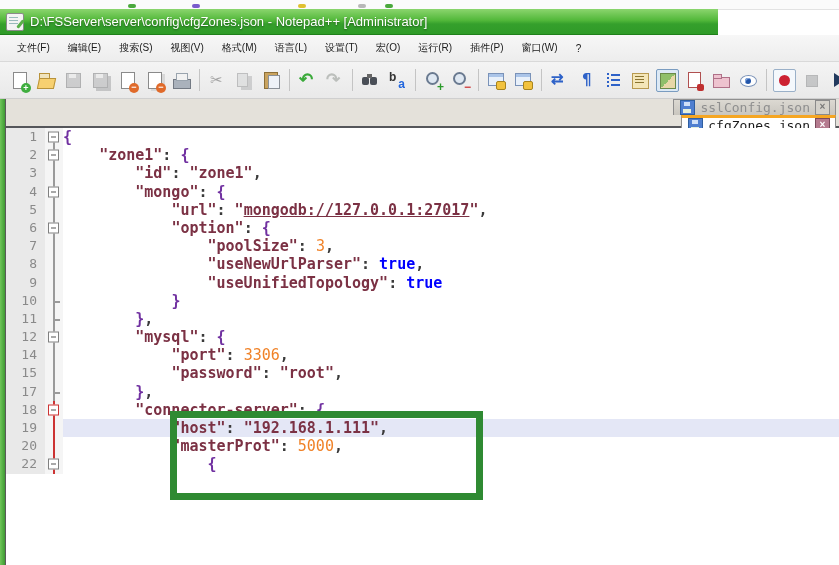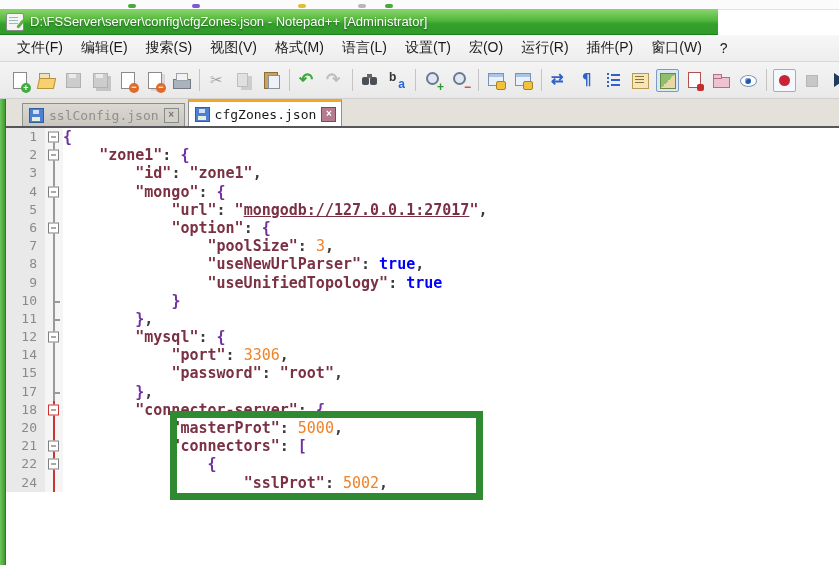--- a/index.html
+++ b/index.html
@@ -20,21 +20,21 @@
     background:linear-gradient(180deg,#8bd56e 0%,#52b83a 45%,#35a02c 60%,#2f9b28 100%);
     border-bottom:1px solid #1f7f1a;display:flex;align-items:center;padding-left:6px;box-sizing:border-box;}
   .npp-icon{width:16px;height:16px;position:relative;margin-right:6px;background:#f4f4f4;border:1px solid #8a8a8a;border-radius:2px;}
   .npp-icon::before{content:"";position:absolute;left:2px;top:3px;width:9px;height:1px;background:#9bb;box-shadow:0 3px 0 #9bb,0 6px 0 #9bb;}
   .npp-icon::after{content:"";position:absolute;right:1px;bottom:1px;width:3px;height:10px;background:#5ab04a;transform:rotate(40deg);border-radius:2px;}
   .title-text{color:#fff;font-size:13px;text-shadow:0 1px 2px rgba(0,0,0,.45);white-space:nowrap;}
 
   
   .menubar{position:absolute;left:0;top:35px;width:839px;height:27px;background:linear-gradient(#f7f7f7,#ededed);
     border-bottom:1px solid #d9d9d9;display:flex;align-items:center;padding-left:8px;box-sizing:border-box;}
-  .menu-item{padding:3px 9px;font-size:14px;color:#1a1a1a;cursor:default;white-space:nowrap;text-align:center;}
+  .menu-item{padding:3px 9px;font-size:10px;color:#1a1a1a;cursor:default;white-space:nowrap;text-align:center;}
 
   
   .toolbar{position:absolute;left:0;top:62px;width:839px;height:37px;background:linear-gradient(#f4f4f4,#e9e9e9);
     border-bottom:1px solid #cfcfcf;display:flex;align-items:center;padding-left:6px;box-sizing:border-box;overflow:hidden;}
   .tsep{width:1px;height:22px;background:#c4c4c4;margin:0 4px;flex:0 0 auto;}
   .ti{width:23px;height:23px;position:relative;flex:0 0 auto;margin:0 2px;border-radius:2px;box-sizing:border-box;}
   .ti.dis{opacity:.5;filter:grayscale(75%);}
   .ti.pressed{background:#dce9f5;border:1px solid #7a9cc0;}
   .i-new-file::before,.i-close::before,.i-close-all::before{content:"";position:absolute;left:5px;top:3px;width:12px;height:15px;background:#fff;border:1px solid #8a8a8a;}
   .i-close-all::before{box-shadow:3px 2px 0 #d8d8d8;}
@@ -75,21 +75,21 @@
   .i-folder-as-workspace::after{content:"";position:absolute;left:3px;top:5px;width:7px;height:3px;background:#eec3cf;border:1px solid #b07088;}
   .i-monitoring::before{content:"";position:absolute;left:3px;top:6px;width:15px;height:10px;background:#fff;border:1px solid #7a92b8;border-radius:50%;}
   .i-monitoring::after{content:"";position:absolute;left:8px;top:9px;width:6px;height:6px;background:#2255aa;border-radius:50%;box-shadow:inset 1px 1px 0 #88aadd;}
   .i-macro-record{border:1px solid #9ab0c8;background:#f4f8fc;}
   .i-macro-record::before{content:"";position:absolute;left:5px;top:5px;width:11px;height:11px;background:#cc2233;border-radius:50%;}
   .i-macro-stop::before{content:"";position:absolute;left:6px;top:6px;width:10px;height:10px;background:#9aa2aa;border:1px solid #7a8288;}
   .i-macro-play::before{content:"";position:absolute;left:7px;top:4px;border-left:11px solid #223a5e;border-top:7px solid transparent;border-bottom:7px solid transparent;}
 
   
   .tabbar{position:absolute;left:0;top:99px;width:839px;height:29px;background:#e4e1da;
-    border-bottom:2px solid #55565a;display:flex;align-items:flex-end;padding-left:22px;box-sizing:border-box;}
+    border-bottom:2px solid #55565a;display:flex;align-items:flex-end;padding-left:7px;box-sizing:border-box;flex-direction:column;}
   .tab{display:flex;align-items:center;gap:5px;padding:0 5px 0 6px;margin-right:3px;box-sizing:border-box;
     border:1px solid #8f8f8f;border-bottom:none;font-family:"DejaVu Sans Mono",monospace;font-size:13px;cursor:default;}
   .tab.inactive{height:23px;background:linear-gradient(#dcd9d2,#c9c6bf);color:#8f8f8f;}
   .tab.active{height:27px;background:#fff;color:#1a1a1a;border-top:3px solid #f5a623;}
   .floppy{width:13px;height:13px;background:#4f7fd0;border:1px solid #2f5fa0;position:relative;flex:0 0 auto;}
   .floppy::before{content:"";position:absolute;left:3px;top:1px;width:6px;height:4px;background:#cfe0f8;}
   .floppy::after{content:"";position:absolute;left:2px;bottom:1px;width:8px;height:4px;background:#e4efdc;}
   .tab-close{width:13px;height:13px;text-align:center;font:bold 10px/12px "Liberation Sans",sans-serif;
     border:1px solid #8a8a8a;background:#d4d1ca;color:#777;flex:0 0 auto;cursor:pointer;}
   .tab.active .tab-close{background:#b57b8f;color:#fff;border-color:#7a4a5c;}
@@ -220,23 +220,22 @@
       <div class="code-line"><span class="ln">7</span><span class="fold"><i class="vl"></i></span><span class="code"><span class="tk-ws">                </span><span class="tk-s">"poolSize"</span><span class="tk-o">: </span><span class="tk-n">3</span><span class="tk-o">,</span></span></div>
       <div class="code-line"><span class="ln">8</span><span class="fold"><i class="vl"></i></span><span class="code"><span class="tk-ws">                </span><span class="tk-s">"useNewUrlParser"</span><span class="tk-o">: </span><span class="tk-k">true</span><span class="tk-o">,</span></span></div>
       <div class="code-line"><span class="ln">9</span><span class="fold"><i class="vl"></i></span><span class="code"><span class="tk-ws">                </span><span class="tk-s">"useUnifiedTopology"</span><span class="tk-o">: </span><span class="tk-k">true</span></span></div>
       <div class="code-line"><span class="ln">10</span><span class="fold"><i class="vl"></i><i class="tkm"></i></span><span class="code"><span class="tk-ws">            </span><span class="tk-p">}</span></span></div>
       <div class="code-line"><span class="ln">11</span><span class="fold"><i class="vl"></i><i class="tkm"></i></span><span class="code"><span class="tk-ws">        </span><span class="tk-p">}</span><span class="tk-o">,</span></span></div>
       <div class="code-line"><span class="ln">12</span><span class="fold"><i class="vl"></i><i class="bx"></i></span><span class="code"><span class="tk-ws">        </span><span class="tk-s">"mysql"</span><span class="tk-o">: </span><span class="tk-p">{</span></span></div>
       <div class="code-line"><span class="ln">14</span><span class="fold"><i class="vl"></i></span><span class="code"><span class="tk-ws">            </span><span class="tk-s">"port"</span><span class="tk-o">: </span><span class="tk-n">3306</span><span class="tk-o">,</span></span></div>
       <div class="code-line"><span class="ln">15</span><span class="fold"><i class="vl"></i></span><span class="code"><span class="tk-ws">            </span><span class="tk-s">"password"</span><span class="tk-o">: </span><span class="tk-s">"root"</span><span class="tk-o">,</span></span></div>
       <div class="code-line"><span class="ln">17</span><span class="fold"><i class="vl"></i><i class="tkm"></i></span><span class="code"><span class="tk-ws">        </span><span class="tk-p">}</span><span class="tk-o">,</span></span></div>
       <div class="code-line"><span class="ln">18</span><span class="fold"><i class="vl red"></i><i class="bx red"></i></span><span class="code"><span class="tk-ws">        </span><span class="tk-s">"connector-server"</span><span class="tk-o">: </span><span class="tk-p">{</span></span></div>
+      <div class="code-line"><span class="ln">19</span><span class="fold"><i class="vl red"></i></span><span class="code hl"><span class="tk-ws">            </span><span class="tk-s">"host"</span><span class="tk-o">: </span><span class="tk-s">"192.168.1.111"</span><span class="tk-o">,</span></span></div>
       <div class="code-line"><span class="ln">20</span><span class="fold"><i class="vl red"></i></span><span class="code"><span class="tk-ws">            </span><span class="tk-s">"masterProt"</span><span class="tk-o">: </span><span class="tk-n">5000</span><span class="tk-o">,</span></span></div>
-      <div class="code-line"><span class="ln">21</span><span class="fold"><i class="vl red"></i><i class="bx"></i></span><span class="code"><span class="tk-ws">            </span><span class="tk-s">"connectors"</span><span class="tk-o">: </span><span class="tk-p">[</span></span></div>
       <div class="code-line"><span class="ln">22</span><span class="fold"><i class="vl red"></i><i class="bx"></i></span><span class="code"><span class="tk-ws">                </span><span class="tk-p">{</span></span></div>
-      <div class="code-line"><span class="ln">24</span><span class="fold"><i class="vl red"></i></span><span class="code"><span class="tk-ws">                    </span><span class="tk-s">"sslProt"</span><span class="tk-o">: </span><span class="tk-n">5002</span><span class="tk-o">,</span></span></div>
     </div>
 
   <div class="green-edge"></div>
 
   <div class="annotation-box" id="annotation" style="border-color: rgb(47, 138, 50);"></div>
 
 </div>
 
 </body></html>

